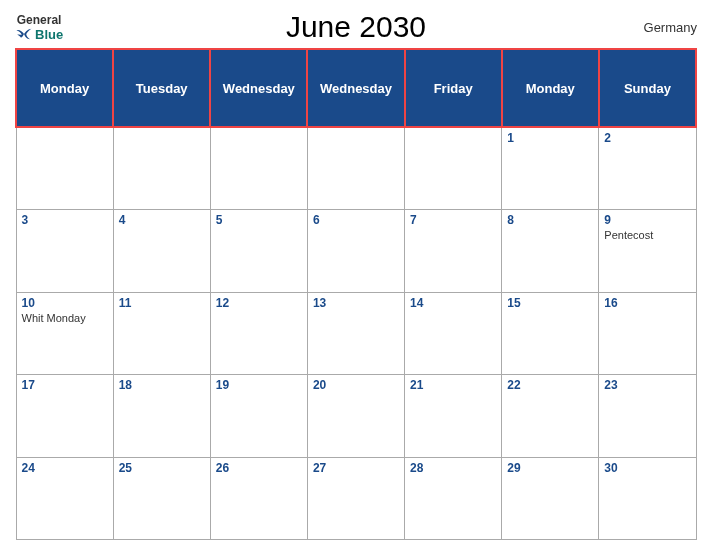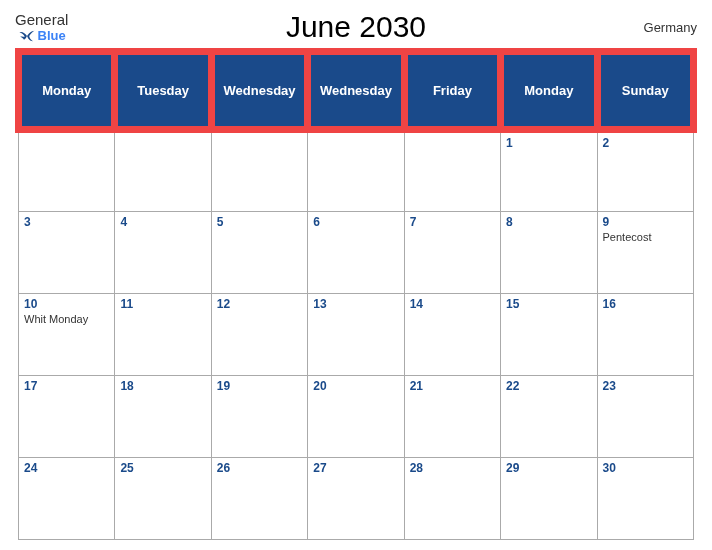--- a/index.html
+++ b/index.html
@@ -22,27 +22,27 @@
       margin-bottom: 4px;
     }
     .logo {
       position: absolute;
       left: 0;
       display: flex;
       flex-direction: column;
       align-items: center;
     }
     .logo-text-general {
-      font-size: 15px;
+      font-size: 12px;
       color: #333;
-      font-weight: normal;
+      font-weight: bold;
     }
     .logo-text-blue {
       font-size: 13px;
-      color: #3b82f6;
+      color: #0f766e;
       font-weight: bold;
       display: flex;
       align-items: center;
       gap: 2px;
     }
     .logo-bird {
       width: 18px;
       height: 14px;
     }
     .country-label {
@@ -61,21 +61,21 @@
       border-collapse: collapse;
       border: 1px solid #aaa;
       flex: 1;
     }
     .calendar th {
       background-color: #1a4a8a;
       color: #fff;
       text-align: center;
       padding: 6px 4px;
       font-size: 13px;
-      border: 7px solid #ef4444;
+      border: 2px solid #ef4444;
     }
     .calendar td {
       border: 1px solid #aaa;
       vertical-align: top;
       padding: 3px 5px;
       width: calc(100% / 7);
     }
     .day-num {
       font-size: 12px;
       color: #1a4a8a;

